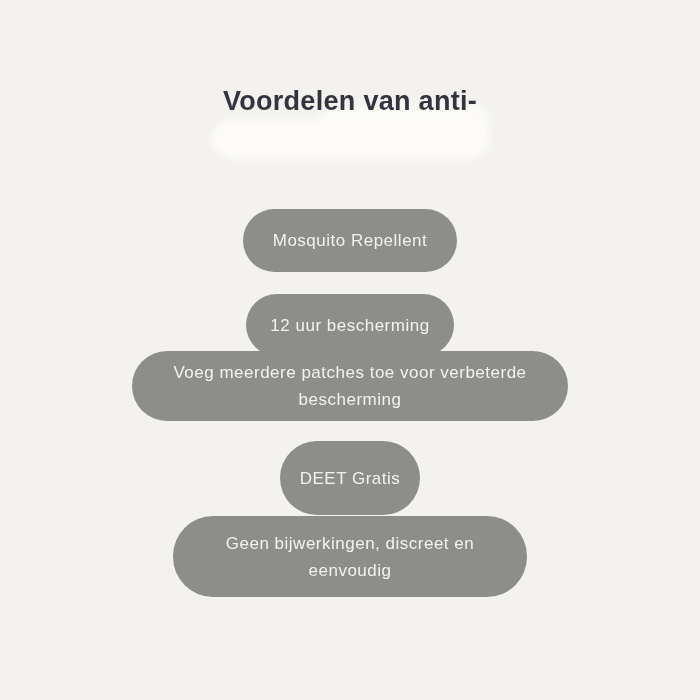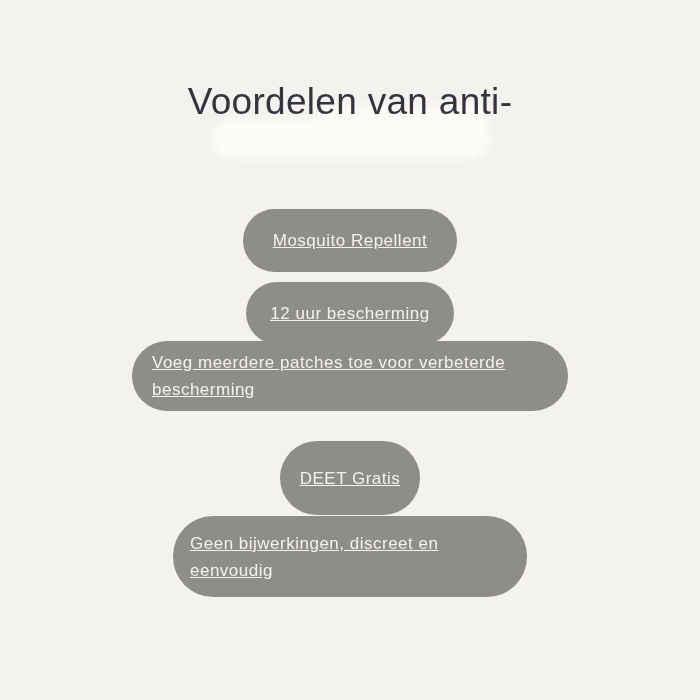--- a/index.html
+++ b/index.html
@@ -24,22 +24,22 @@
   
   .title-wrap{
     position:absolute;
     top:82px;left:0;width:700px;
     text-align:center;
     z-index:2;
   }
   .title{
     position:relative;
     z-index:2;
-    font-size:37px;
-    font-weight:normal;
+    font-size:27px;
+    font-weight:bold;
     letter-spacing:0.3px;
     line-height:39px;
     color:var(--title-color);
   }
   .hl{
     position:absolute;
     background:var(--highlight);
     z-index:1;
     filter:blur(3px);
   }
@@ -56,29 +56,29 @@
   }
   
   .pill{
     position:absolute;
     background:var(--pill);
     color:var(--pill-text);
     border-radius:40px;
     display:flex;
     align-items:center;
     justify-content:center;
+    text-align:center;
     font-size:17px;
     letter-spacing:0.5px;
     line-height:27px;
     z-index:2;
-    text-decoration:underline;
   }
   .pill-1{left:243px;top:209px;width:214px;height:63px;}
-  .pill-2{left:246px;top:282px;width:208px;height:62px;}
-  .pill-3{left:132px;top:341px;width:436px;height:70px;padding:4px 20px;}
+  .pill-2{left:246px;top:294px;width:208px;height:62px;}
+  .pill-3{left:132px;top:351px;width:436px;height:70px;padding:4px 20px;}
   .pill-4{left:280px;top:441px;width:140px;height:74px;}
   .pill-5{left:173px;top:516px;width:354px;height:81px;padding:0 17px;}
 </style>
 </head>
 <body>
 
 <div class="canvas">
 
   <span class="hl hl-upper"></span>
   <span class="hl hl-main"></span>

